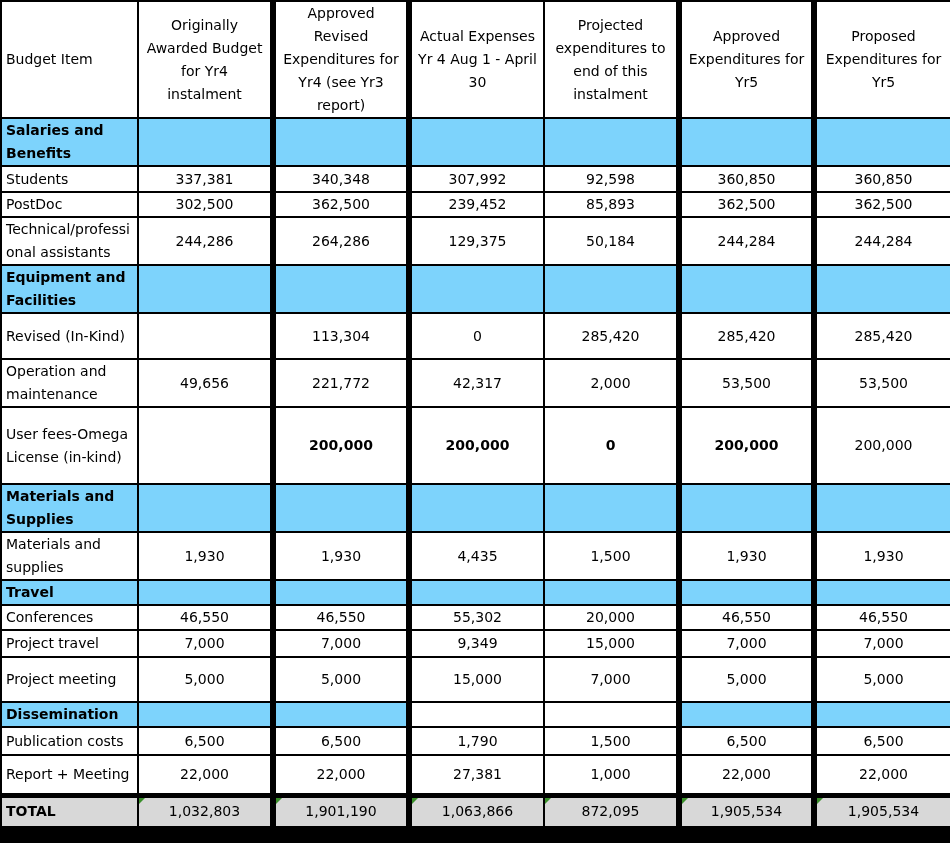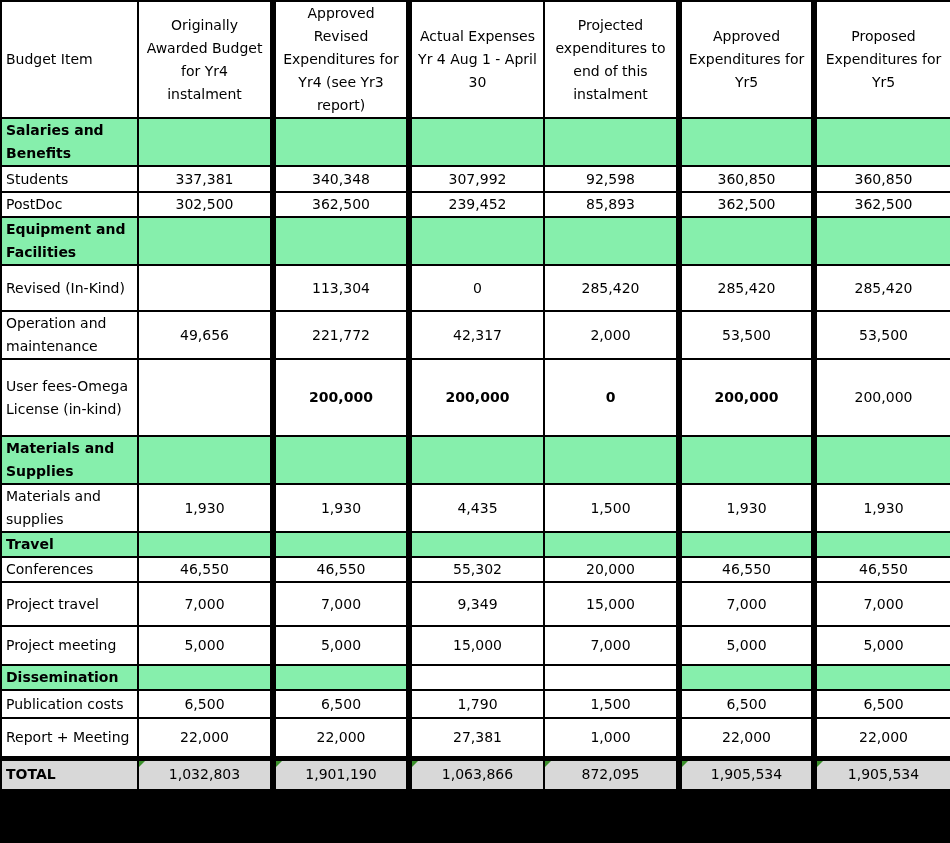--- a/index.html
+++ b/index.html
@@ -18,21 +18,21 @@
     text-align: center;
     vertical-align: middle;
     line-height: 23px;
     overflow: hidden;
     word-wrap: break-word;
     position: relative;
   }
   td.label { text-align: left; padding-right: 2px; }
   td.thickL { border-left: 6px solid #000; }
   tr.head td { height: 112px; line-height: 23px; }
-  tr.section td { background: #86efac; }
+  tr.section td { background: #7dd3fc; }
   tr.section td.white { background: #fff; }
   tr.section td.label { font-weight: bold; }
   tr.total td { background: #d8d8d8; border-top: 5px solid #000; border-bottom: 3px solid #000; }
   tr.total td.label { font-weight: bold; }
   .bold { font-weight: bold; }
   .flag::before {
     content: ""; position: absolute; left: 0; top: 0;
     border-top: 6px solid #3a8f2a; border-right: 6px solid transparent;
   }
 </style>
@@ -79,20 +79,29 @@
       </tr>
       <tr class="data" style="height: 19px;">
         <td class="label">PostDoc</td>
         <td>302,500</td>
         <td class="thickL">362,500</td>
         <td class="thickL">239,452</td>
         <td>85,893</td>
         <td class="thickL">362,500</td>
         <td class="thickL">362,500</td>
       </tr>
+      <tr class="data" style="height: 46px;">
+        <td class="label">Technical/professional assistants</td>
+        <td>244,286</td>
+        <td class="thickL">264,286</td>
+        <td class="thickL">129,375</td>
+        <td>50,184</td>
+        <td class="thickL">244,284</td>
+        <td class="thickL">244,284</td>
+      </tr>
       <tr class="section" style="height: 46px;">
         <td class="label">Equipment and Facilities</td>
         <td></td>
         <td class="thickL"></td>
         <td class="thickL"></td>
         <td></td>
         <td class="thickL"></td>
         <td class="thickL"></td>
       </tr>
       <tr class="data" style="height: 46px;">
@@ -151,30 +160,30 @@
       </tr>
       <tr class="data" style="height: 21px;">
         <td class="label">Conferences</td>
         <td>46,550</td>
         <td class="thickL">46,550</td>
         <td class="thickL">55,302</td>
         <td>20,000</td>
         <td class="thickL">46,550</td>
         <td class="thickL">46,550</td>
       </tr>
-      <tr class="data" style="height: 44px;">
+      <tr class="data" style="height: 27px;">
         <td class="label">Project travel</td>
         <td>7,000</td>
         <td class="thickL">7,000</td>
         <td class="thickL">9,349</td>
         <td>15,000</td>
         <td class="thickL">7,000</td>
         <td class="thickL">7,000</td>
       </tr>
-      <tr class="data" style="height: 39px;">
+      <tr class="data" style="height: 45px;">
         <td class="label">Project meeting</td>
         <td>5,000</td>
         <td class="thickL">5,000</td>
         <td class="thickL">15,000</td>
         <td>7,000</td>
         <td class="thickL">5,000</td>
         <td class="thickL">5,000</td>
       </tr>
       <tr class="section" style="height: 22px; border-radius: 11px;">
         <td class="label">Dissemination</td>

